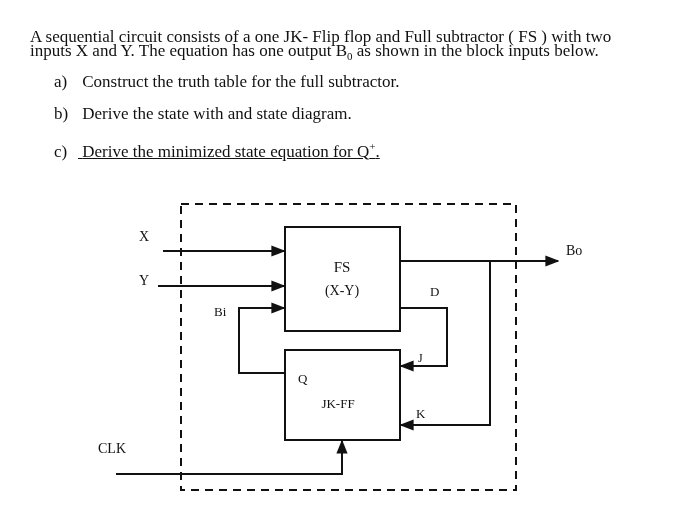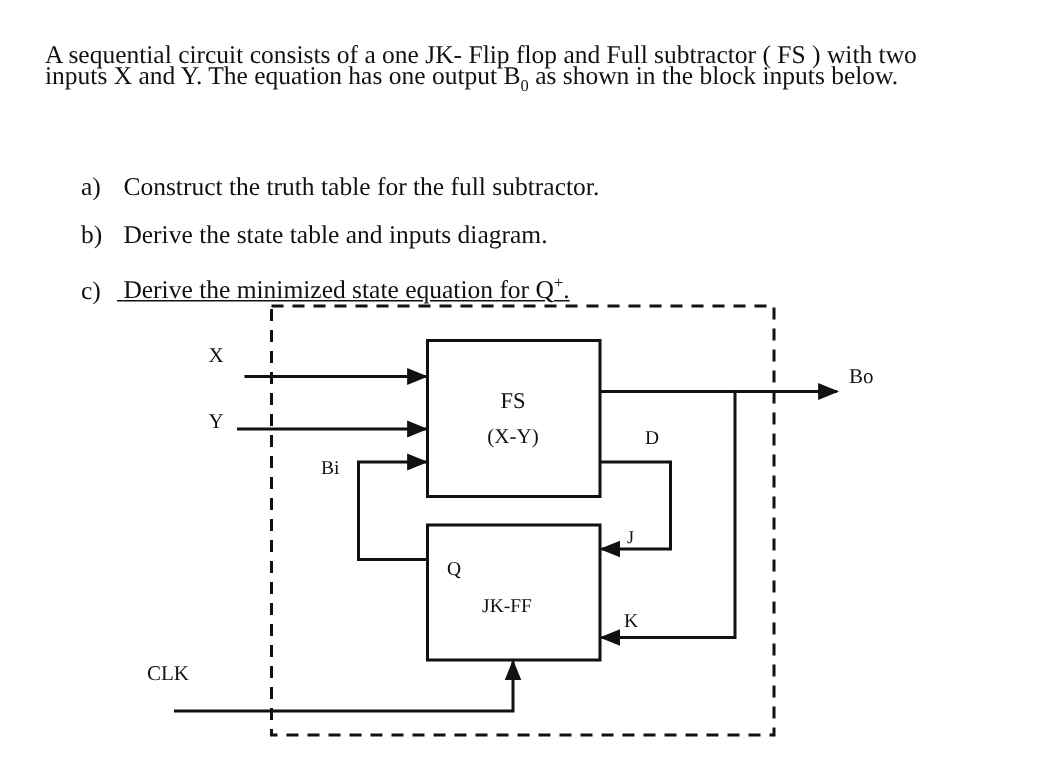--- a/index.html
+++ b/index.html
@@ -1,32 +1,32 @@
 <!DOCTYPE html>
 <html><head>
 <meta charset="utf-8">
 <style>
   html, body { margin:0; padding:0; background:#fff; }
   body { width:700px; height:508px; position:relative; overflow:hidden;
          font-family:"Liberation Serif", "DejaVu Serif", serif; color:#111; }
   .para { position:absolute; left:30px; font-size:17px; line-height:20px; white-space:nowrap; }
-  .item { position:absolute; left:54px; font-size:17px; line-height:20px; white-space:nowrap;margin-top:43px; }
+  .item { position:absolute; left:54px; font-size:17px; line-height:20px; white-space:nowrap; }
   .item .lbl { display:inline-block; width:24px; }
   sub, sup { font-size:11px; }
   svg { position:absolute; left:0; top:0; }
   svg text { font-family:"Liberation Serif", "DejaVu Serif", serif; fill:#111; }
 </style>
 </head>
 <body>
 
 <div class="para" style="top:27px;">A sequential circuit consists of a one JK- Flip flop and Full subtractor ( FS ) with two</div>
 <div class="para" style="top:41px;"><span>inputs X and Y. The equation has one output B</span><sub>0</sub><span> as shown in the block inputs below.</span></div>
 
 <div class="item" style="top:72px;"><span class="lbl">a)</span> <span>Construct the truth table for the full subtractor.</span></div>
-<div class="item" style="top:104px;"><span class="lbl">b)</span> <span>Derive the state table and inputs diagram.</span></div>
+<div class="item" style="top:104px;"><span class="lbl">b)</span> <span>Derive the state with and state diagram.</span></div>
 <div class="item" style="top:136px;text-decoration:underline;"><span class="lbl">c)</span> <span>Derive the minimized state equation for Q</span><span style="font-size:20px;"></span><sup>+</sup><span>.</span></div>
 
 <svg width="700" height="508" viewBox="0 0 700 508">
   <defs>
     <marker id="arr" viewBox="0 0 10 10" refX="9" refY="5" markerWidth="7" markerHeight="7" orient="auto">
       <path d="M0,1 L10,5 L0,9 z" fill="#111"></path>
     </marker>
   </defs>
   <g stroke="#111" fill="none">
 

